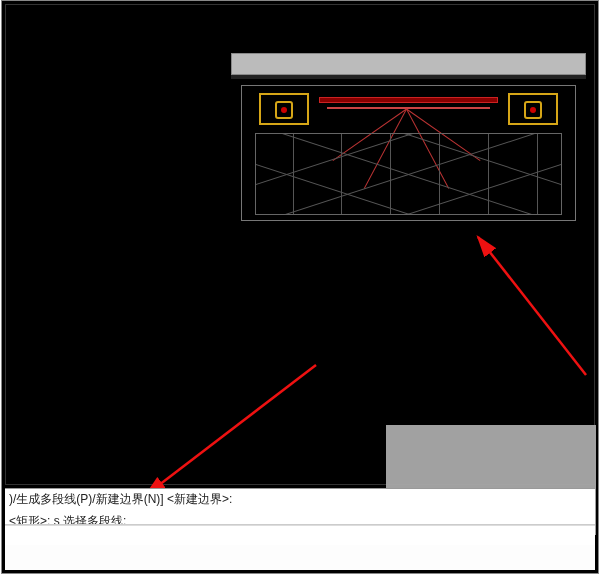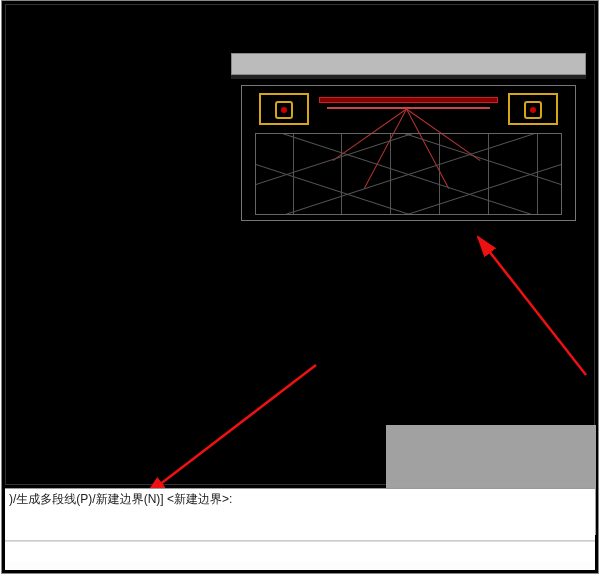--- a/index.html
+++ b/index.html
@@ -124,21 +124,21 @@
       position: absolute;
       left: 3px;
       right: 3px;
       bottom: 3px;
       height: 82px;
       background: #fdfdfd;
       border-top: 1px solid #999;
     }
     .cmd-history {
       padding: 2px 4px;
-      height: 52px;
+      height: 36px;
       background: #fff;
       border-bottom: 1px solid #ccc;
       overflow: hidden;
       line-height: 16px;
       color: #222;
     }
     .cmd-line {
       white-space: nowrap;
     }
     .cmd-input-row {
@@ -229,18 +229,19 @@
 
     </div>
   </div>
 
   <div class="status-gray"></div>
 
   <div class="command-panel">
     <div class="cmd-history">
       <div class="cmd-line">)/生成多段线(P)/新建边界(N)] &lt;新建边界&gt;:</div>
       <div style="height:6px"></div>
+      <div class="cmd-line">&lt;矩形&gt;: s 选择多段线:</div>
     </div>
     <div class="cmd-input-row">
       <input class="cmd-input" type="text" value="" style="">
     </div>
   </div>
 </div>
 
 </body></html>

